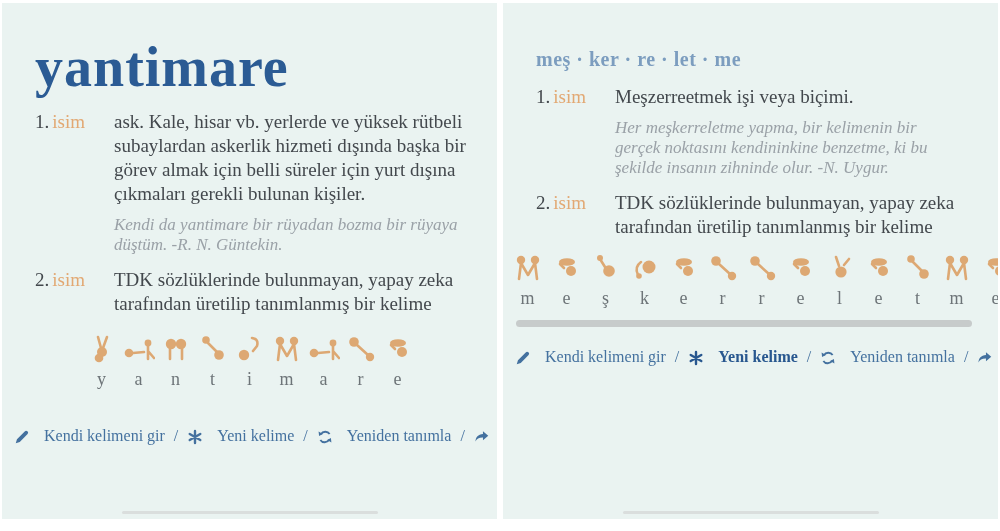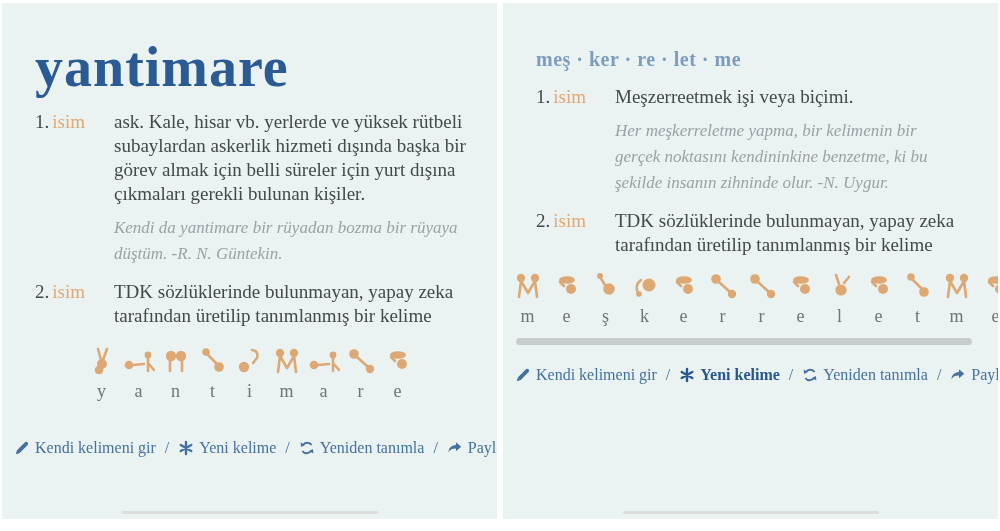--- a/index.html
+++ b/index.html
@@ -27,21 +27,21 @@
   .syllables{
     margin-top:9px;font-size:20px;font-weight:700;color:var(--syll);
     letter-spacing:.5px;
   }
   .defs{margin-top:14px;}
   .def{display:flex;font-size:19px;color:var(--body);line-height:24px;margin-top:13px;gap:20px;}
   .def-marker{white-space:nowrap;margin-right:9px;flex:0 0 auto;}
   .def-pos{color:var(--pos);margin-left:3px;}
   .def-body{flex:1 1 auto;}
   .def-example{
-    font-style:italic;color:var(--example);font-size:17px;line-height:26px;
+    font-style:italic;color:var(--example);font-size:17px;line-height:20px;
     margin-top:9px;padding-right:12px;
   }
   .spell-row{
     display:flex;justify-content:center;align-items:flex-end;
     margin-top:16px;flex-wrap:nowrap;
   }
   .spell-cell{width:37px;flex:0 0 auto;text-align:center;}
   .spell-glyph{height:34px;color:var(--glyph);}
   .spell-glyph svg{width:32px;height:32px;}
   .spell-glyph .f{fill:currentColor;}
@@ -53,21 +53,21 @@
   .card--overflow .spell-scrollbar{
     display:block;height:7px;border-radius:4px;background:var(--sbar);
     margin:11px 26px 0 13px;
   }
   .actions{
     display:flex;align-items:center;white-space:nowrap;
     margin:37px 6px 0 12px;font-size:16px;color:var(--link);
   }
   .card--overflow .actions{margin-top:21px;}
   .action{
-    display:inline-flex;align-items:center;gap:5px;color:var(--link);
+    display:inline-flex;align-items:flex-end;gap:14px;color:var(--link);
     text-decoration:none;cursor:pointer;
   }
   .action.bold{font-weight:700;color:var(--link-bold);}
   .act-icon{display:inline-flex;}
   .act-icon svg{width:16px;height:16px;}
   .sep{margin:0 9px;color:var(--link);}
   .bottom-bar{
     position:absolute;bottom:5px;left:50%;transform:translateX(-50%);
     width:256px;height:3px;border-radius:2px;background:var(--bbar);
   }

